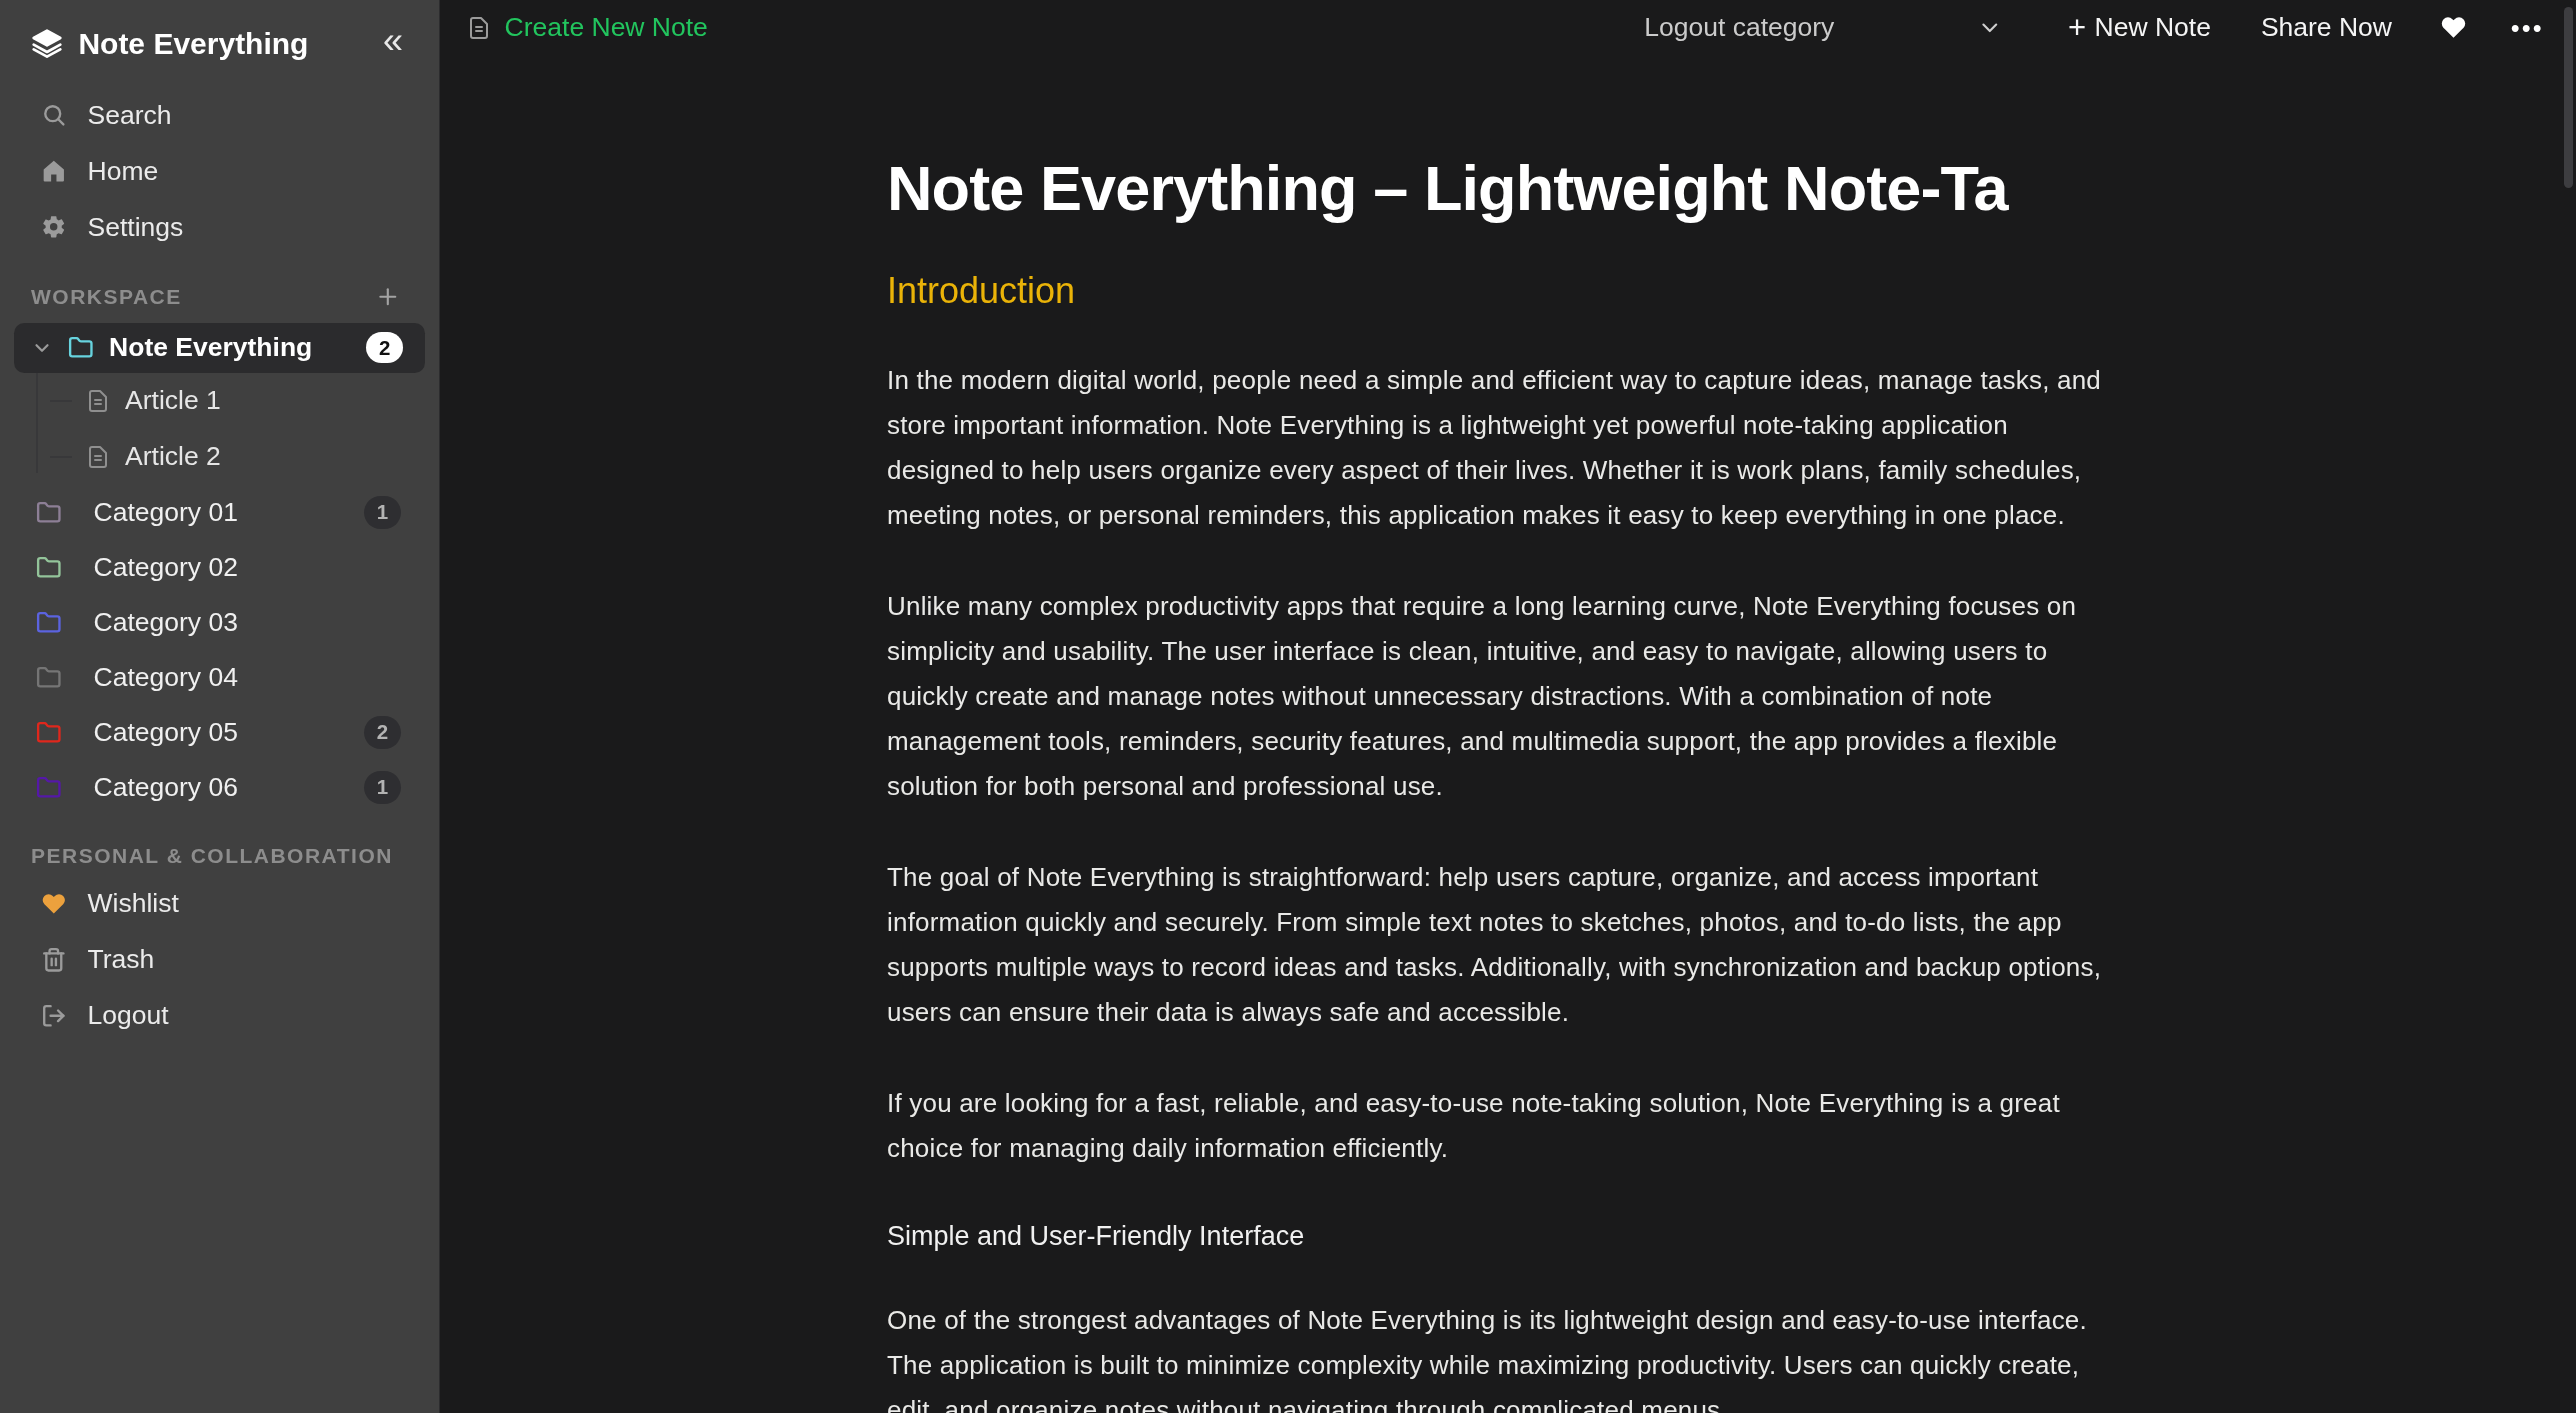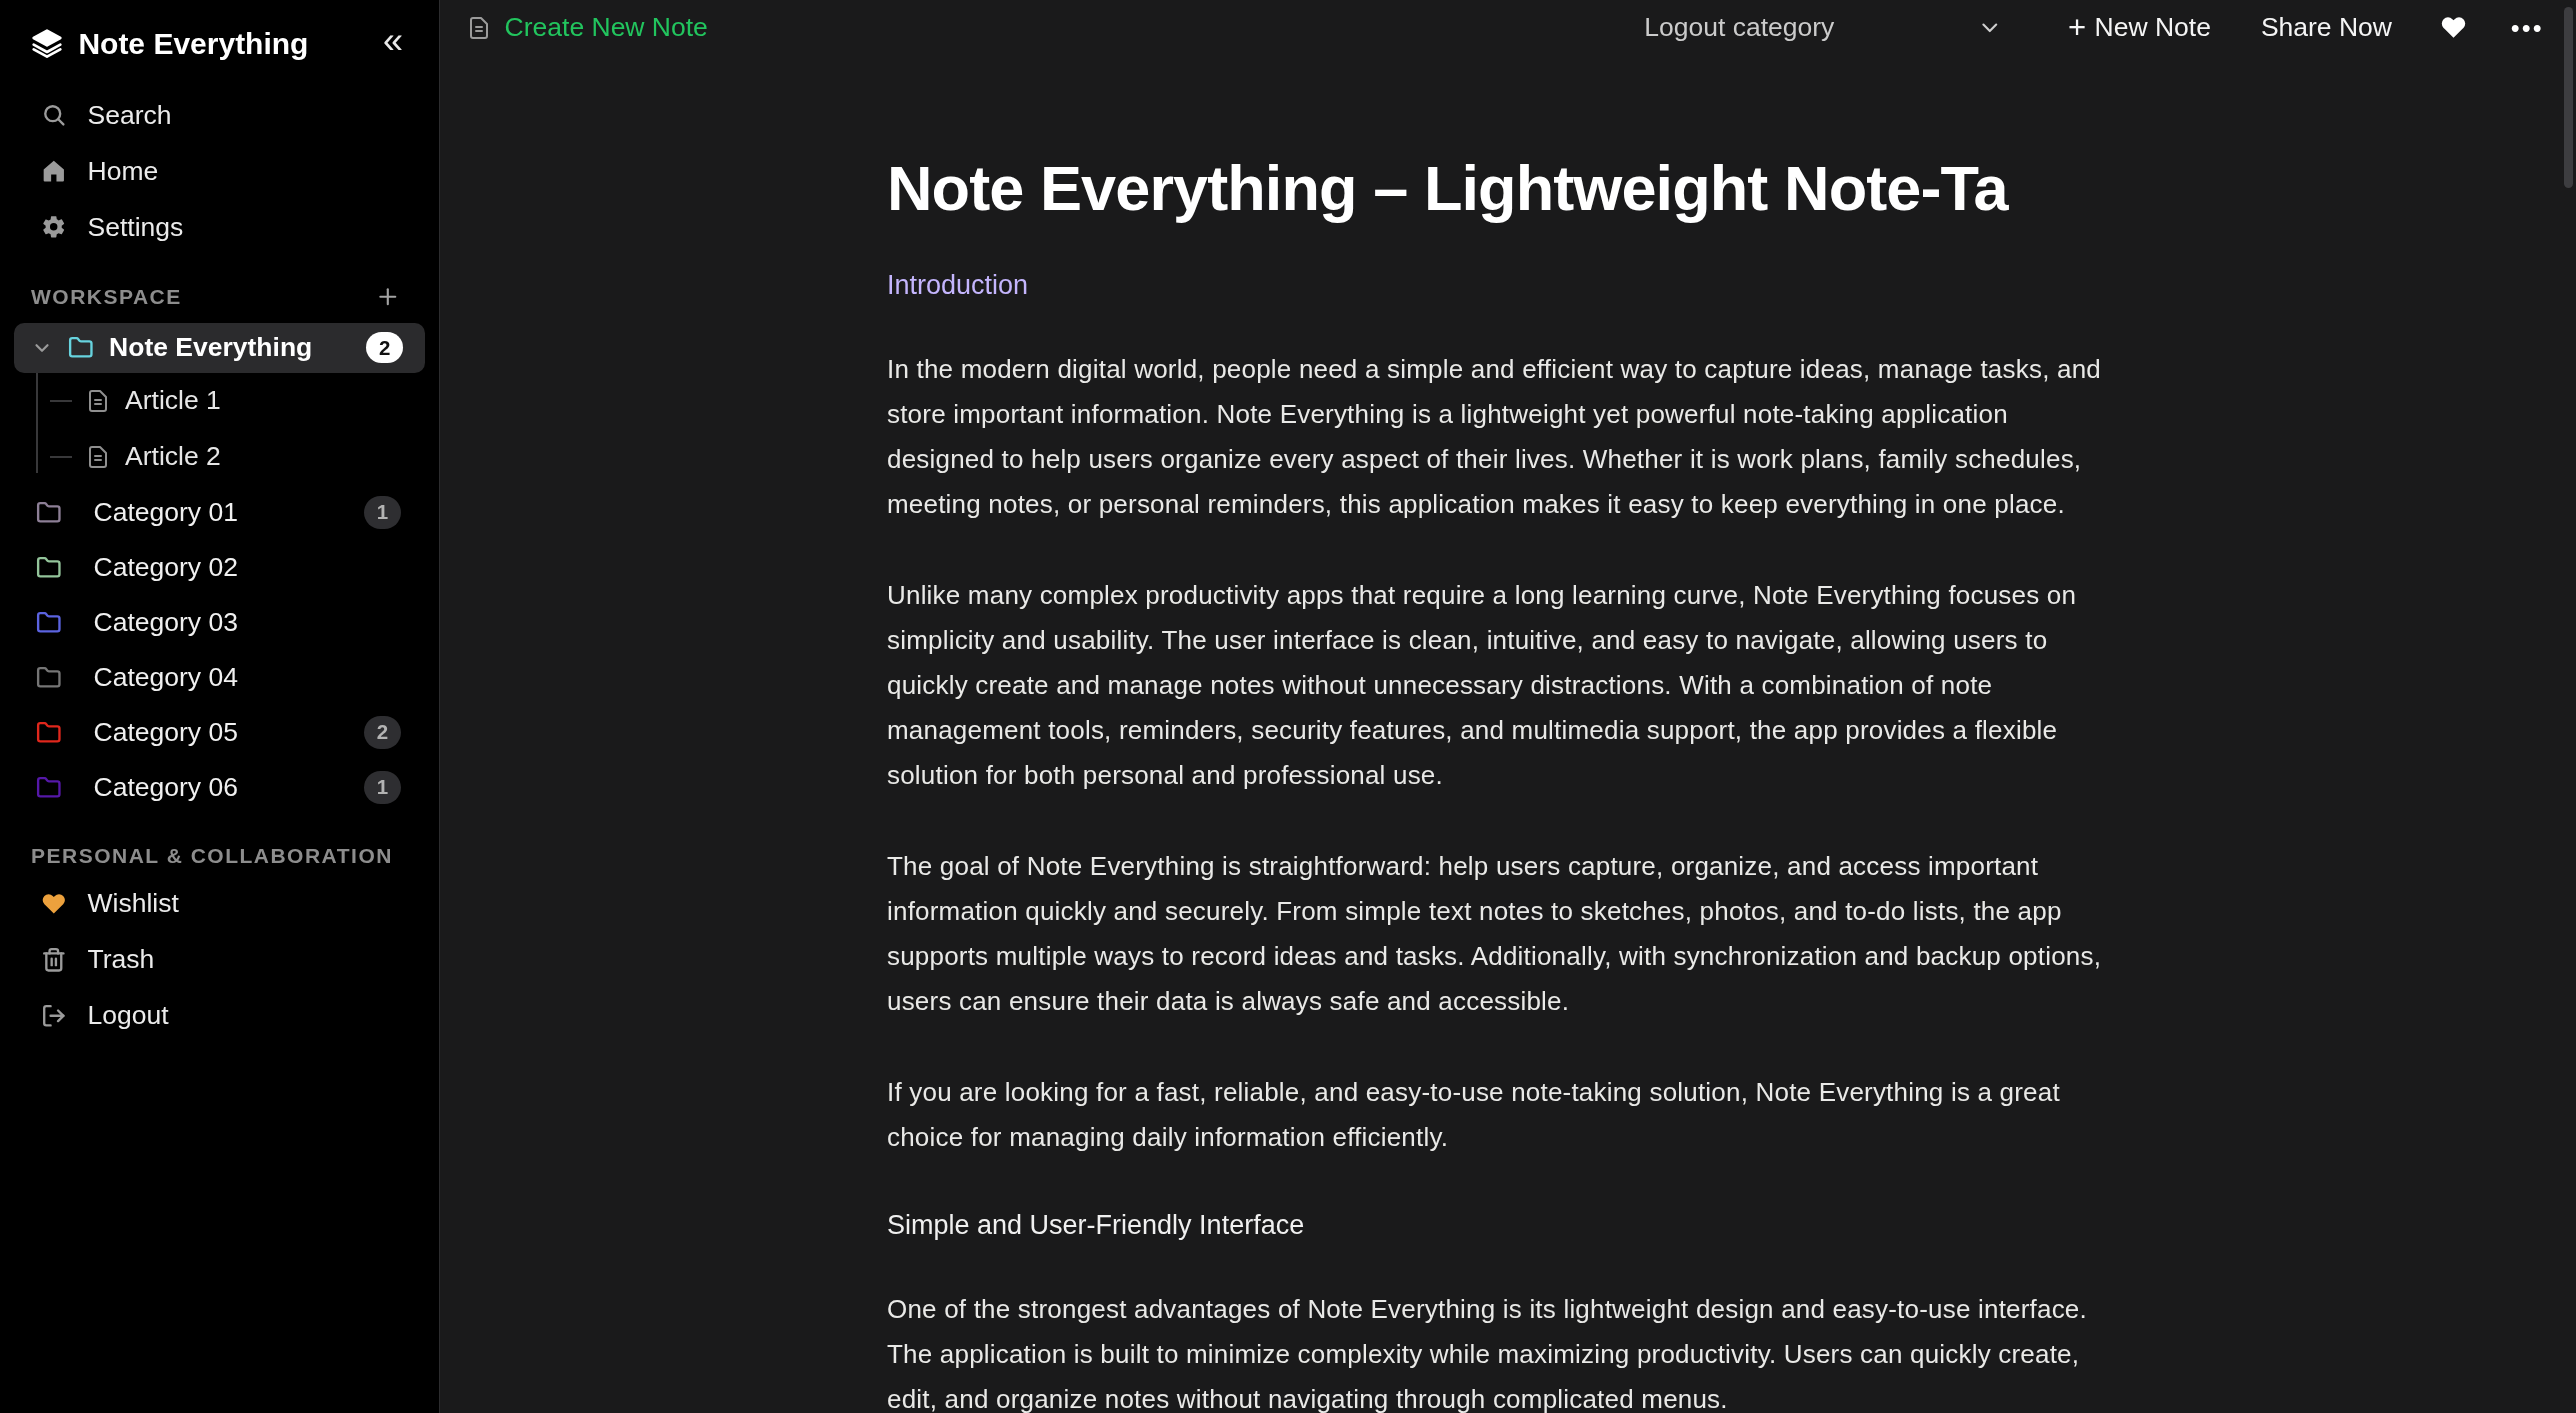--- a/index.html
+++ b/index.html
@@ -8,21 +8,21 @@
     background:#1a1a1b;
     color:#ffffff;
     font-family:"Liberation Sans","DejaVu Sans",sans-serif;
     position:relative;
   }
   svg { display:block; flex:none; }
 
   
   .sidebar {
     position:absolute; left:0; top:0; bottom:0; width:440px;
-    background:#000000;
+    background:#404040;
     border-right:1.7px solid #2c2c2e;
     padding-top:0;
   }
   .side-header {
     height:87px; display:flex; align-items:center;
     padding:0 36px 0 31px; gap:15.4px;
   }
   .side-header .app-title { font-size:30px; font-weight:700; color:#ffffff; flex:1; white-space:nowrap; }
   .collapse-btn { font-size:36px; color:#e8e8e8; line-height:1; cursor:pointer; padding-bottom:5.1px; }
 
@@ -88,21 +88,21 @@
   .fav-btn { color:#ffffff; cursor:pointer; margin-right:44px; }
   .more-btn { color:#ffffff; cursor:pointer; }
 
   
   .main { position:absolute; left:441px; top:55px; right:0; bottom:0; overflow:hidden; }
   .doc { margin:97px 0 0 446px; width:1233px; }
   .doc-title {
     font-size:63px; font-weight:700; letter-spacing:-0.9px; color:#ffffff;
     white-space:nowrap; overflow:hidden; width:100%;
   }
-  .doc-sub { margin-top:46px; font-size:27px; color:#c4b5fd; }
+  .doc-sub { margin-top:46px; font-size:36px; color:#eab308; }
   .doc p { margin-top:46px; font-size:26px; line-height:45px; color:#e9e9e7; letter-spacing:0.2px; }
   .doc .doc-sub2 { margin-top:50px; font-size:27px; color:#f0f0f0; }
 
   .scroll-thumb {
     position:absolute; top:6.8px; right:2.6px; width:9.4px; height:181px;
     border-radius:5.1px; background:#3d3d40;
   }
 </style>
 </head>
 <body>

